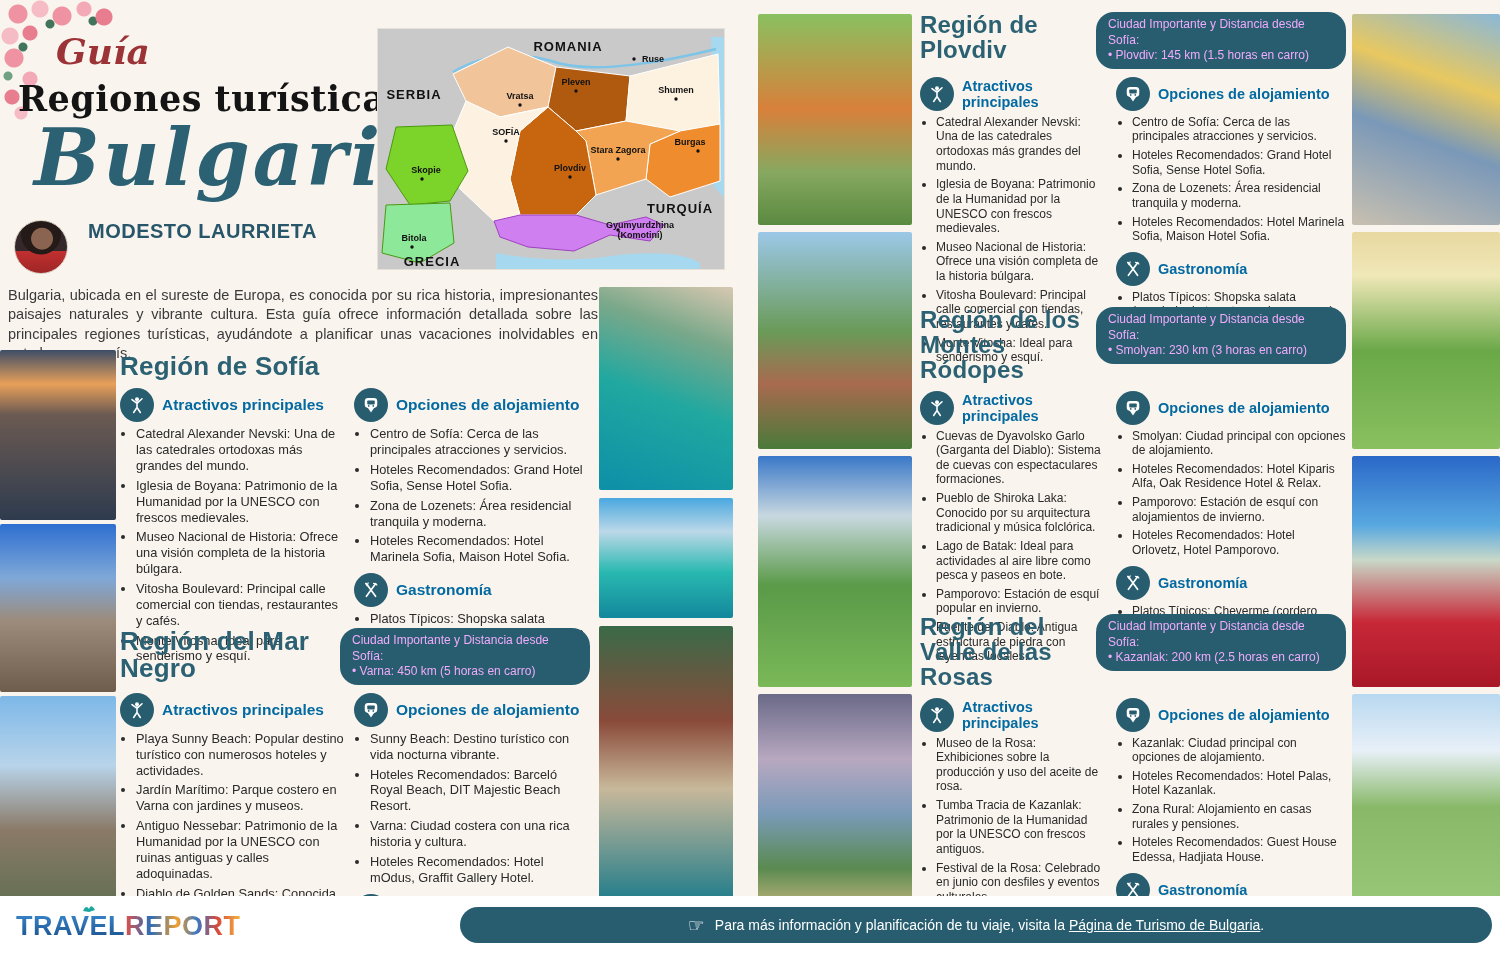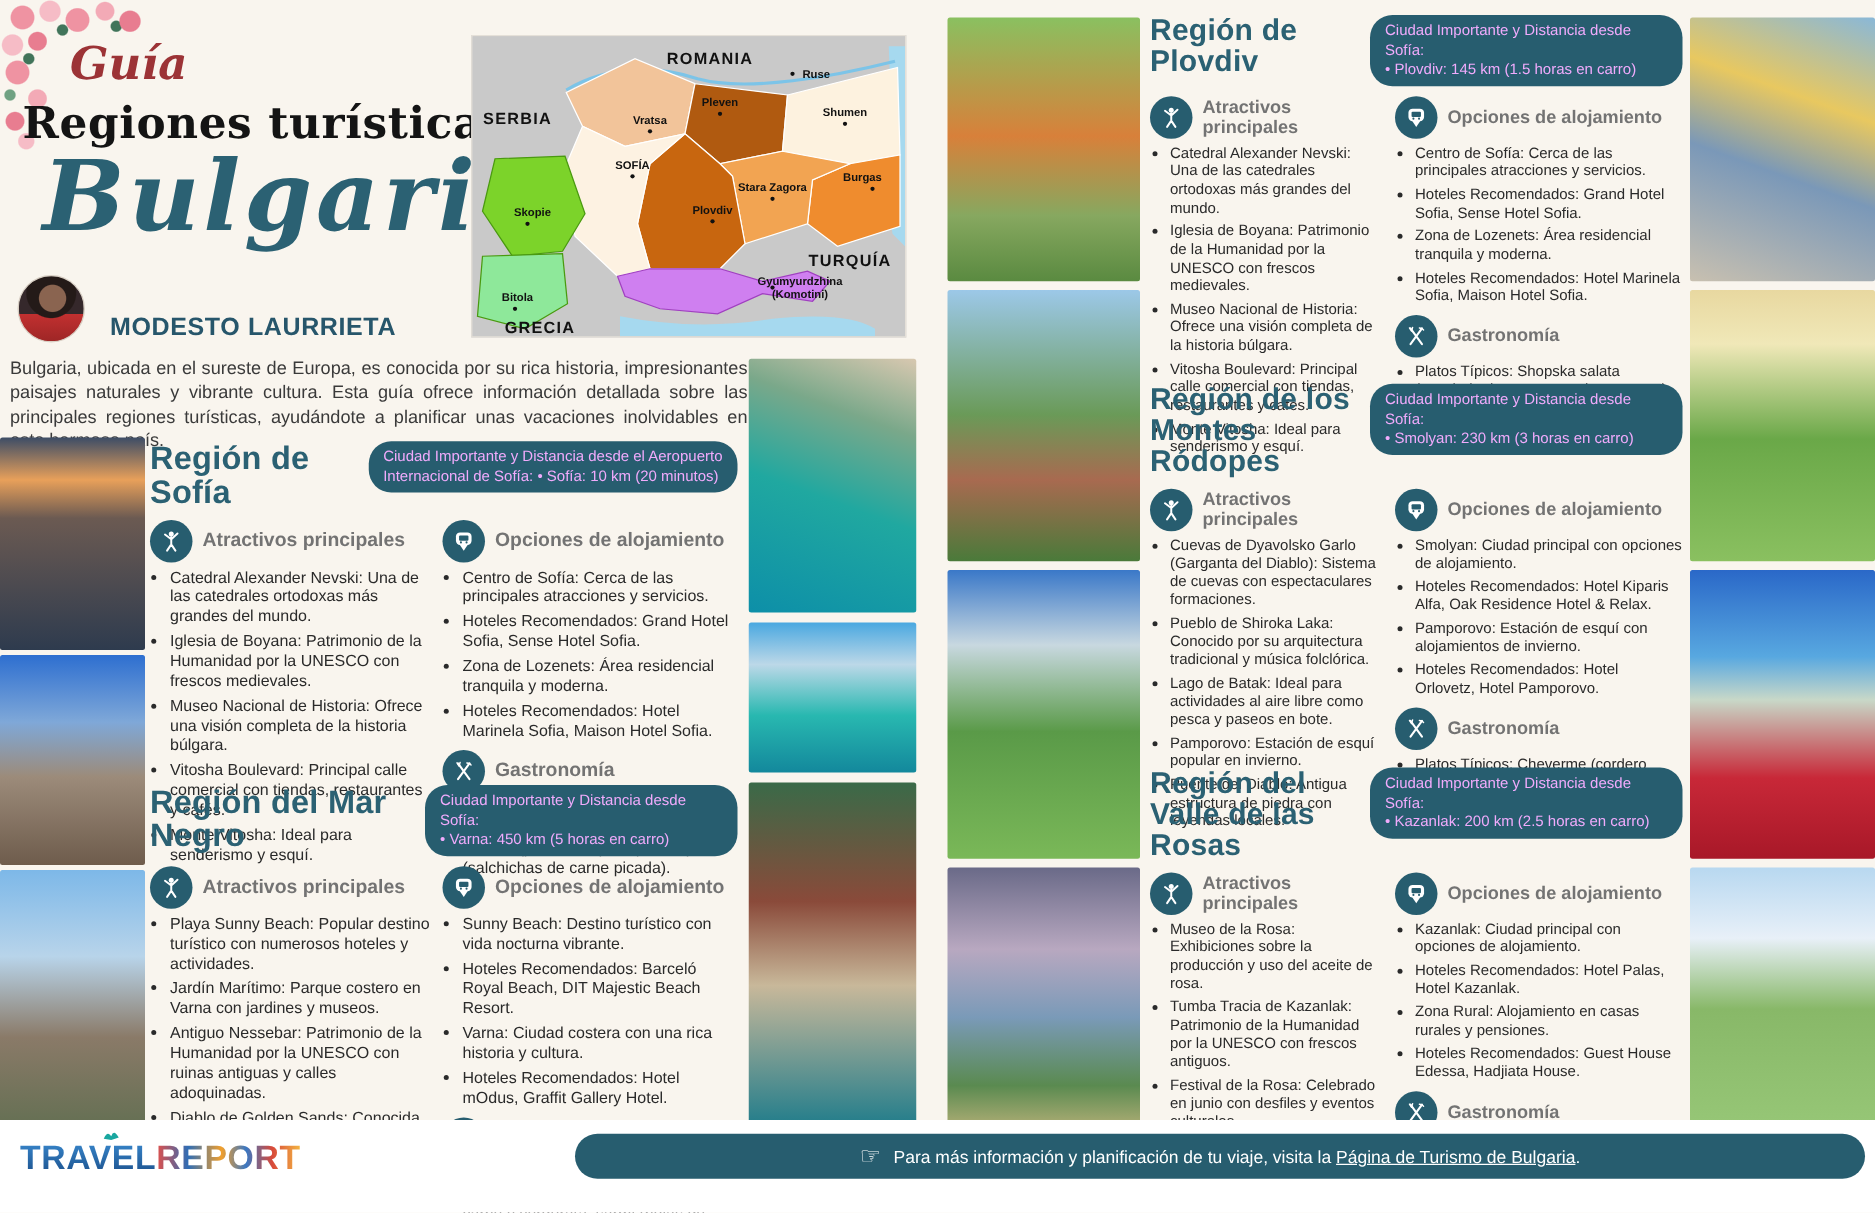--- a/index.html
+++ b/index.html
@@ -22,21 +22,21 @@
       radial-gradient(circle at 30px 79px,#f3aab6 0 7px,transparent 8px),
       radial-gradient(circle at 12px 97px,#e87d90 0 7px,transparent 8px),
       radial-gradient(circle at 21px 113px,#f6bcc6 0 6px,transparent 7px),
       radial-gradient(circle at 50px 24px,#41745a 0 4px,transparent 5px),
       radial-gradient(circle at 93px 21px,#41745a 0 4px,transparent 5px),
       radial-gradient(circle at 23px 47px,#41745a 0 4px,transparent 5px),
       radial-gradient(circle at 8px 76px,#6fa182 0 4px,transparent 5px)}
   .guia{position:absolute;left:56px;top:30px;font:italic 700 36px "DejaVu Serif",serif;color:#9c3336}
   .title-line{position:absolute;left:18px;top:78px;font:700 35px "DejaVu Serif",serif;color:#141414;letter-spacing:.5px}
   .title-script{position:absolute;left:34px;top:112px;font:italic 700 78px "DejaVu Serif",serif;color:#2b6173;letter-spacing:3px}
-  .author-row{position:absolute;left:14px;top:220px;display:flex;align-items:flex-end;gap:20px}
+  .author-row{position:absolute;left:14px;top:220px;display:flex;align-items:flex-start;gap:20px}
   .avatar{width:54px;height:54px;border-radius:50%;border:1px solid #d8cfc4;
     background:
       radial-gradient(circle at 52% 34%,#8a6450 0 24%,transparent 26%),
       radial-gradient(circle at 50% 26%,#241a18 0 42%,transparent 44%),
       linear-gradient(180deg,#35282b 0 58%,#c23030 58%,#9e2626 100%)}
   .author-name{font:700 20px "Liberation Sans",sans-serif;color:#27566b;letter-spacing:.5px}
   .intro{position:absolute;left:8px;top:286px;width:590px;font-size:14.5px;line-height:1.33;color:#3a3a3a;text-align:justify}
 
   
   .map-wrap{position:absolute;left:377px;top:28px;width:348px;height:242px;border:1px solid #e5e0d8;background:#c9c9c9}
@@ -73,21 +73,21 @@
   .right-col h2{font-size:24px}
   .sec-rodopes h2,.sec-valle h2{max-width:178px}
   .badge{background:#275d6f;color:#f0abfc;border-radius:18px;padding:5px 12px;font-size:12px;line-height:1.3;flex:0 0 auto}
   .sec-sofia .badge{max-width:298px}
   .right-col .badge,.sec-marnegro .badge{max-width:250px}
   .cols{display:flex;gap:10px;margin-top:8px}
   .sec-sofia .col-a,.sec-marnegro .col-a{flex:0 0 224px}
   .right-col .col-a{flex:0 0 186px}
   .col-b{flex:1}
   .subhead{display:flex;align-items:center;gap:8px;margin-bottom:4px}
-  .subhead .label{font:700 15.5px "Liberation Sans",sans-serif;color:#737373}
+  .subhead .label{font:700 15.5px "Liberation Sans",sans-serif;color:#0369a1}
   .right-col .subhead .label{font-size:14.5px}
   .icon-circle{width:34px;height:34px;border-radius:50%;background:#275d6f;display:flex;align-items:center;justify-content:center;flex:0 0 auto}
   ul.blist{margin:2px 0 0;padding-left:16px;list-style:disc}
   ul.blist li{font-size:12.8px;line-height:1.24;color:#2a2a2a;margin-bottom:4px}
   .right-col ul.blist li{font-size:12px;line-height:1.22}
   .gastro-head{margin-top:8px}
 
   
   #footer{position:absolute;left:0;bottom:0;width:1500px;height:74px;background:#ffffff}
   .logo{position:absolute;left:16px;top:15px;font:800 27px "Liberation Sans",sans-serif;letter-spacing:.5px}
@@ -171,24 +171,20 @@
     <div class="photo ph-c3"></div>
     <div class="photo ph-c4"></div>
     <div class="photo ph-r1"></div>
     <div class="photo ph-r2"></div>
     <div class="photo ph-r3"></div>
     <div class="photo ph-r4"></div>
 
     <section class="region sec-sofia">
       <div class="region-head">
         <h2>Región de Sofía</h2>
-        <div class="badge">
-          <div>Ciudad Importante y Distancia desde el Aeropuerto</div>
-          <div>Internacional de Sofía: • Sofía: 10 km (20 minutos)</div>
-        </div>
       </div>
       <div class="cols">
         <div class="col-a">
           <div class="subhead">
             <span class="icon-circle">
                 <svg width="20" height="20" viewBox="0 0 24 24" fill="none" stroke="#fff" stroke-width="1.9" stroke-linecap="round">
                   <circle cx="12" cy="5" r="2.4" fill="#fff" stroke="none"></circle>
                   <path d="M12 8 v7 M12 10 L6 5.5 M12 10 L18 4.5 M12 15 L8 21 M12 15 L16 21"></path>
                 </svg>
               </span>

